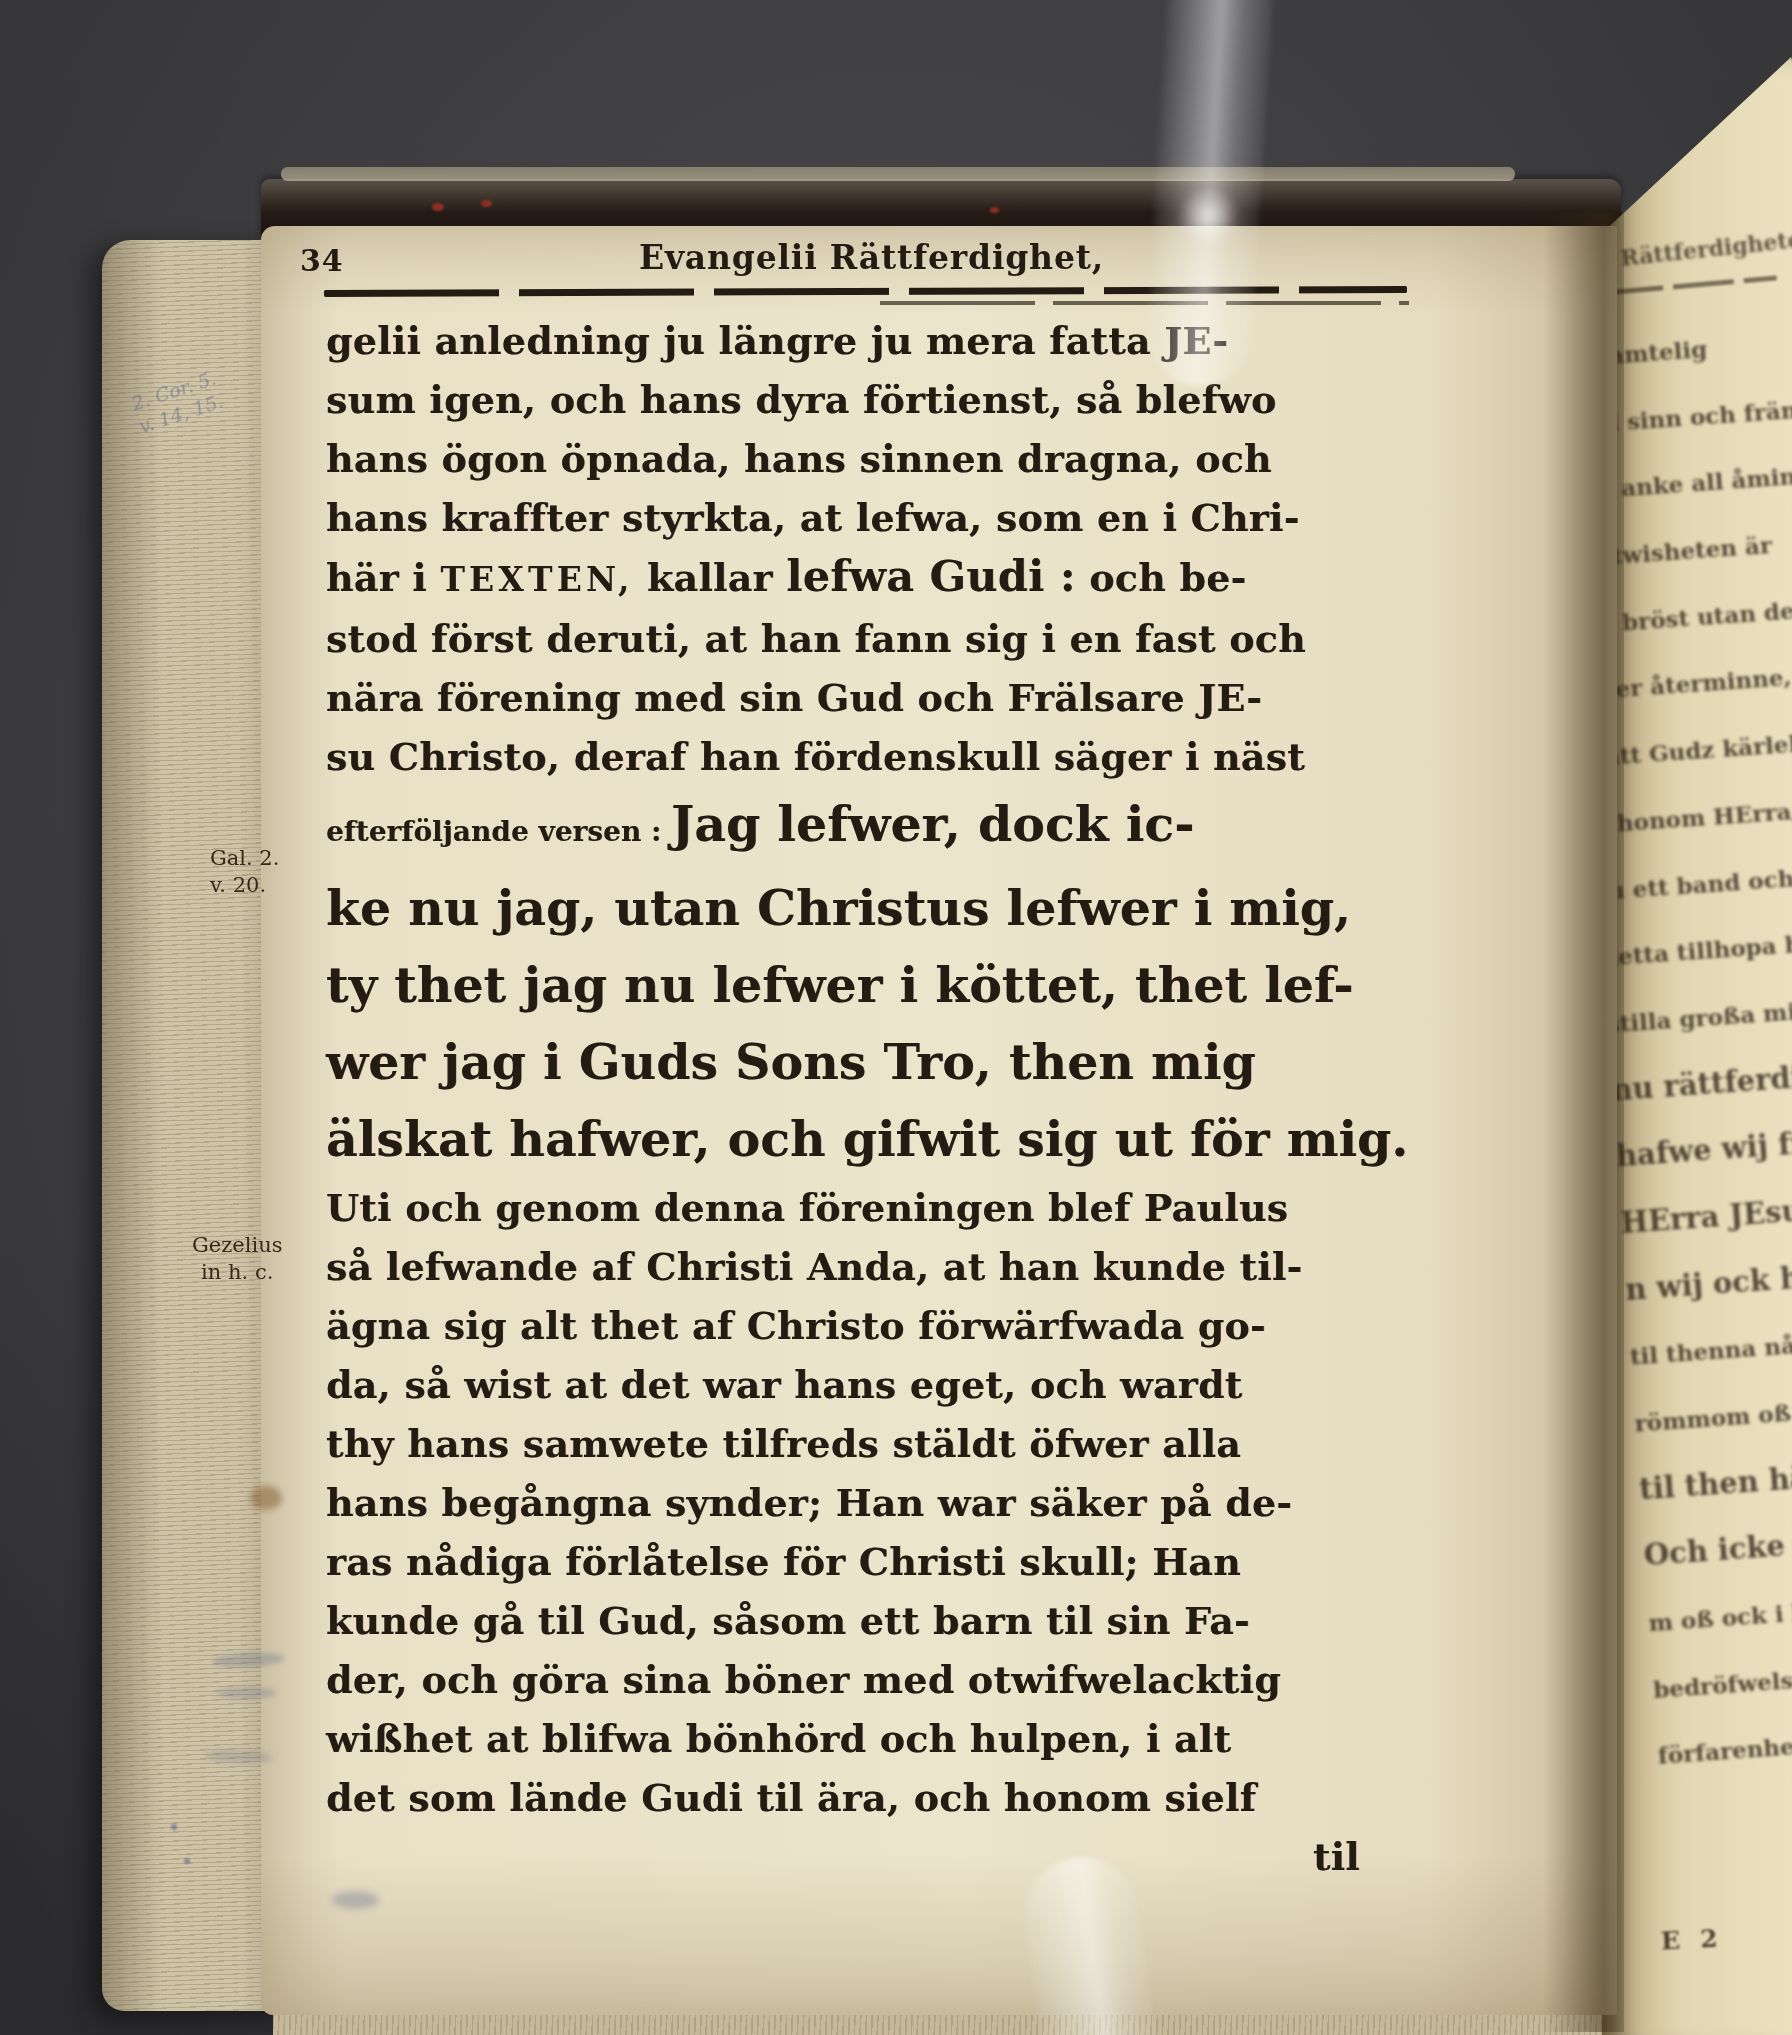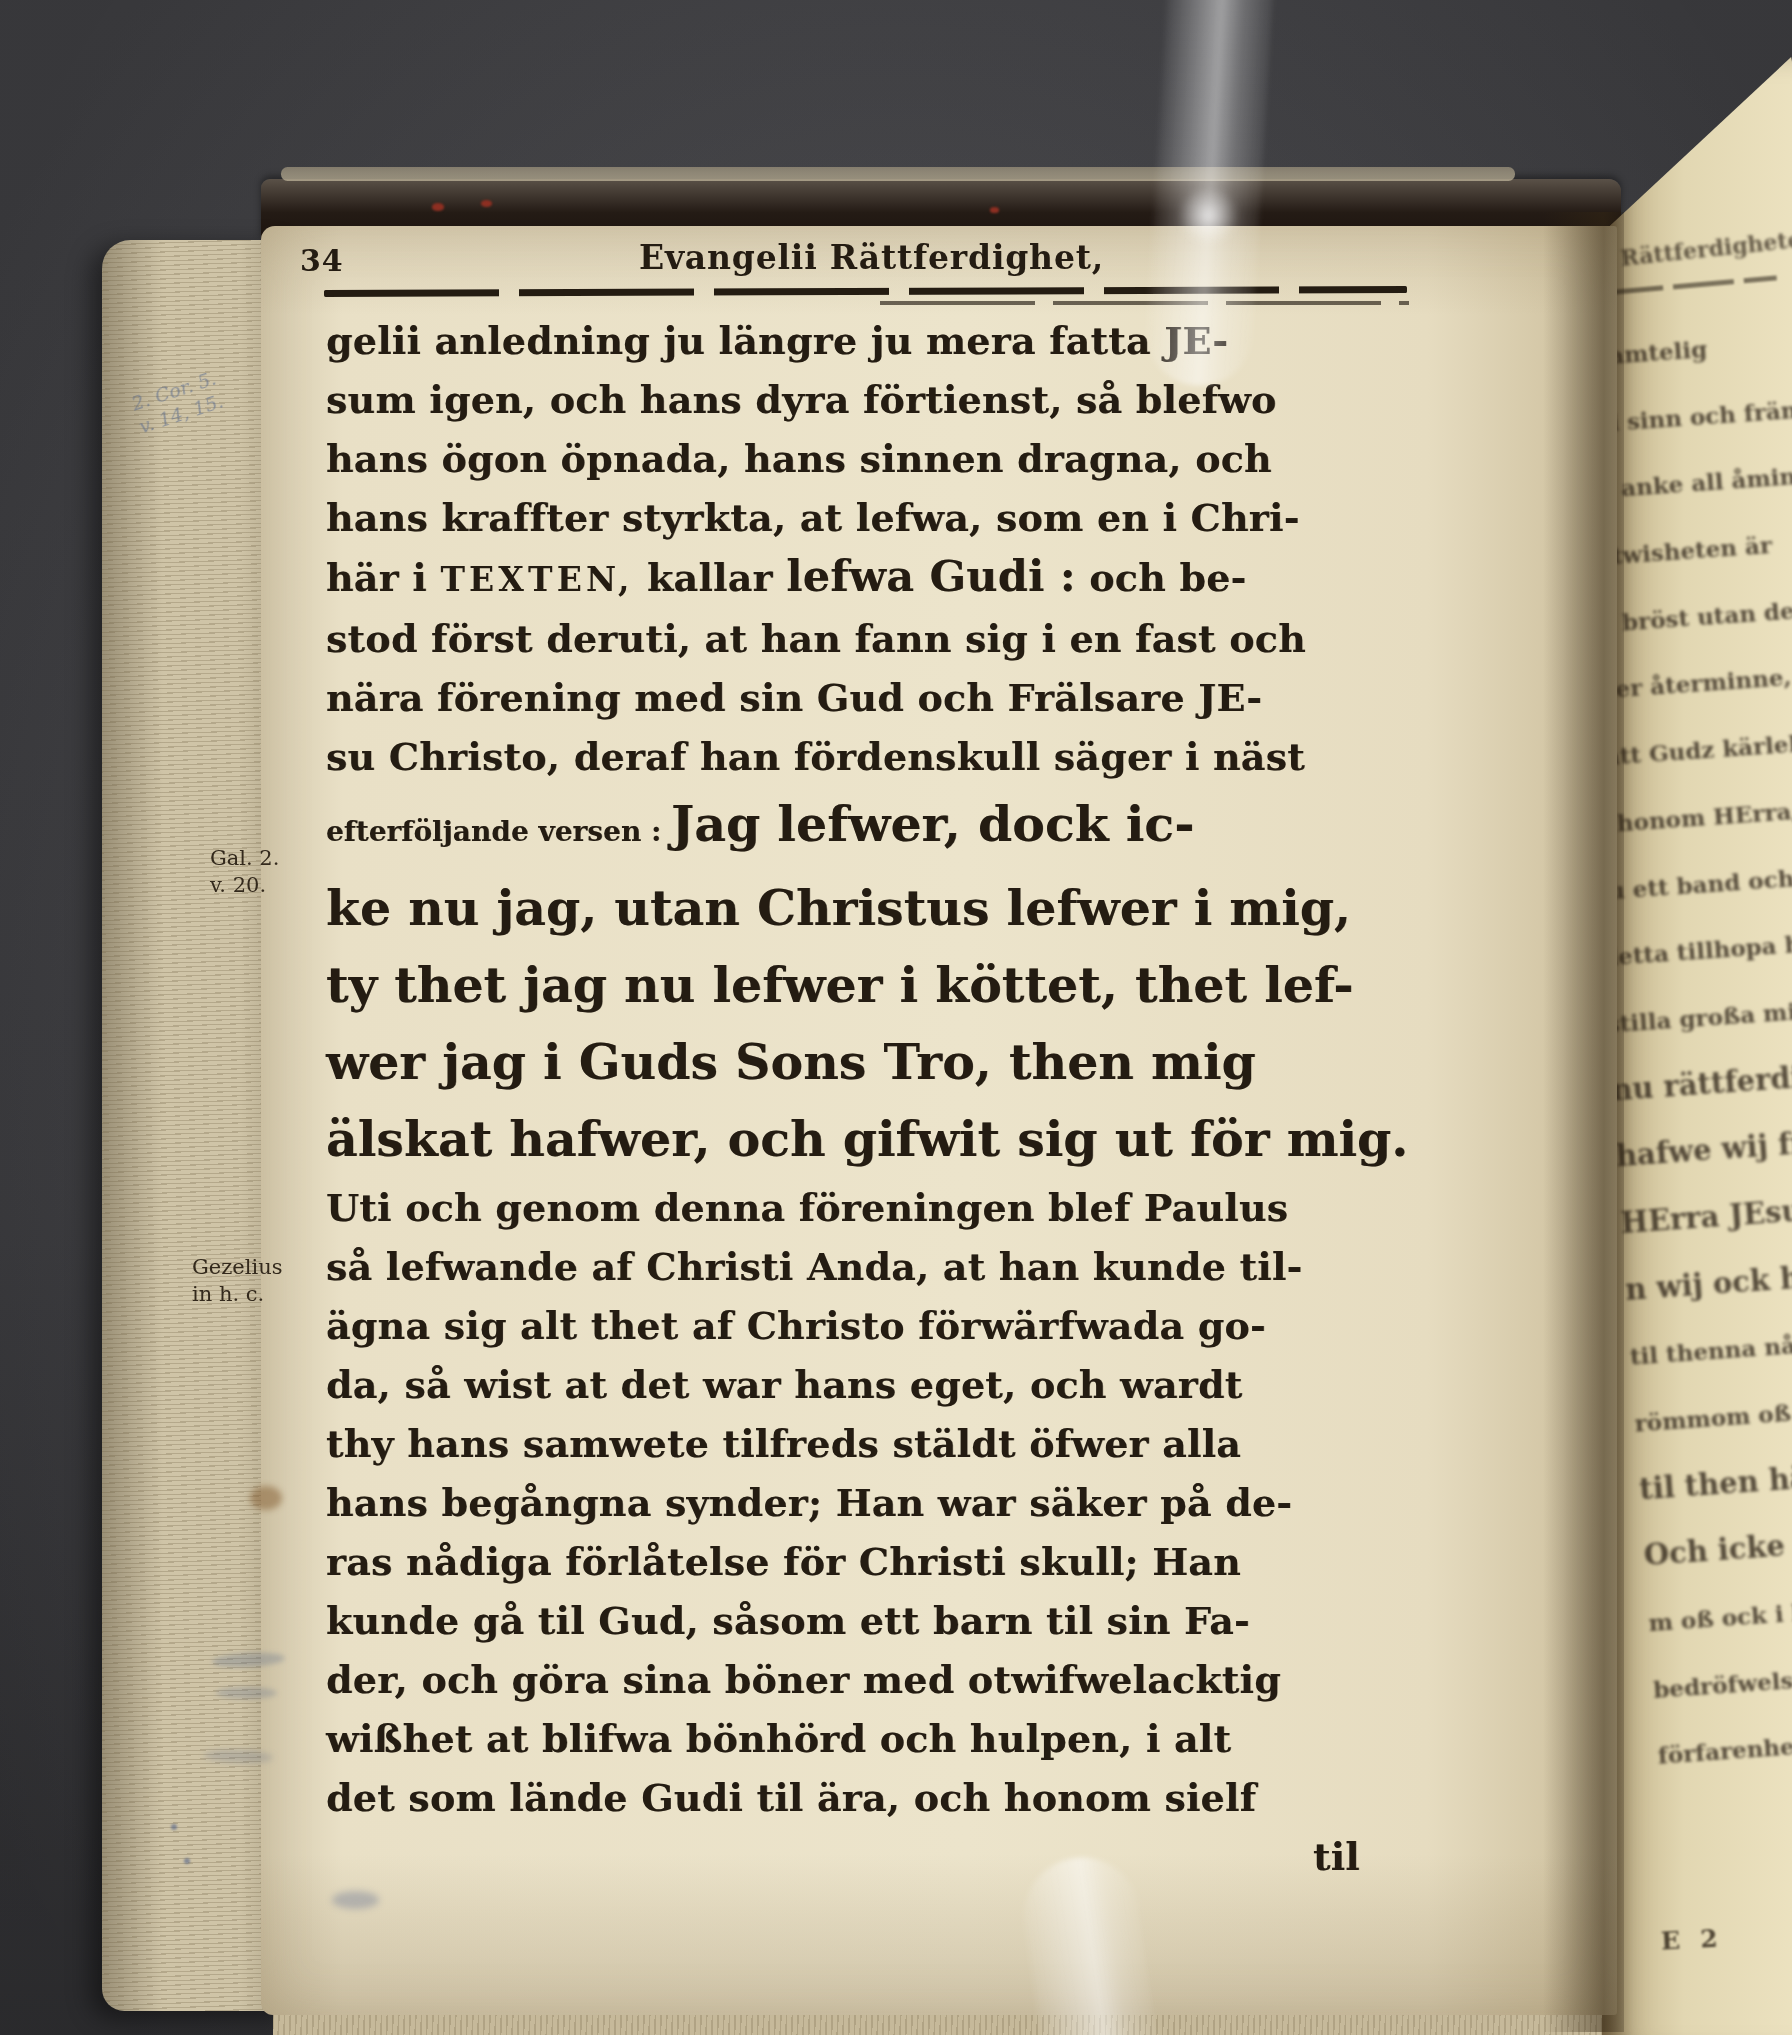--- a/index.html
+++ b/index.html
@@ -67,21 +67,21 @@
   .text-block{position:absolute;left:65px;top:85px;width:1095px;}
   .line{font-size:38px;line-height:59px;font-weight:700;letter-spacing:0.2px;white-space:nowrap;
     text-shadow:0.4px 0 0 rgba(36,28,18,0.45);}
   .line.lg{font-size:49px;line-height:77px;letter-spacing:0;}
   .caps{font-weight:700;font-size:33px;letter-spacing:4.1px;text-shadow:none;}
   .emph{font-size:43px;}
   .big{font-size:49px;}
   .catchword-row{text-align:right;padding-right:61px;}
   .mnote{position:absolute;font-size:21px;line-height:27px;color:#33291c;white-space:nowrap;}
   .mnote-gal{left:-51px;top:619px;}
-  .mnote-gez{left:-69px;top:1028px;}
+  .mnote-gez{left:-69px;top:1006px;text-align:center;}
   
   .note-faint{position:absolute;left:134px;top:379px;transform:rotate(-18deg);
     font-style:italic;font-size:19px;line-height:23.6px;color:rgba(80,100,140,0.5);
     filter:blur(0.6px);white-space:nowrap;font-family:"DejaVu Serif",serif;}
   .blob{position:absolute;border-radius:50%;pointer-events:none;}
   .b1{left:212px;top:1653px;width:73px;height:14px;background:rgba(90,105,135,0.30);filter:blur(2.8px);transform:rotate(-3deg);}
   .b2{left:216px;top:1687px;width:61px;height:12.2px;background:rgba(90,105,135,0.26);filter:blur(2.8px);}
   .b3{left:204px;top:1750px;width:69px;height:13px;background:rgba(90,105,135,0.24);filter:blur(3.3px);transform:rotate(2deg);}
   .fox1{left:250px;top:1486px;width:32px;height:23.6px;background:rgba(130,90,45,0.5);filter:blur(3.3px);}
   .fox2{left:332px;top:1891px;width:47px;height:18.3px;background:rgba(85,100,140,0.33);filter:blur(3.7px);}

